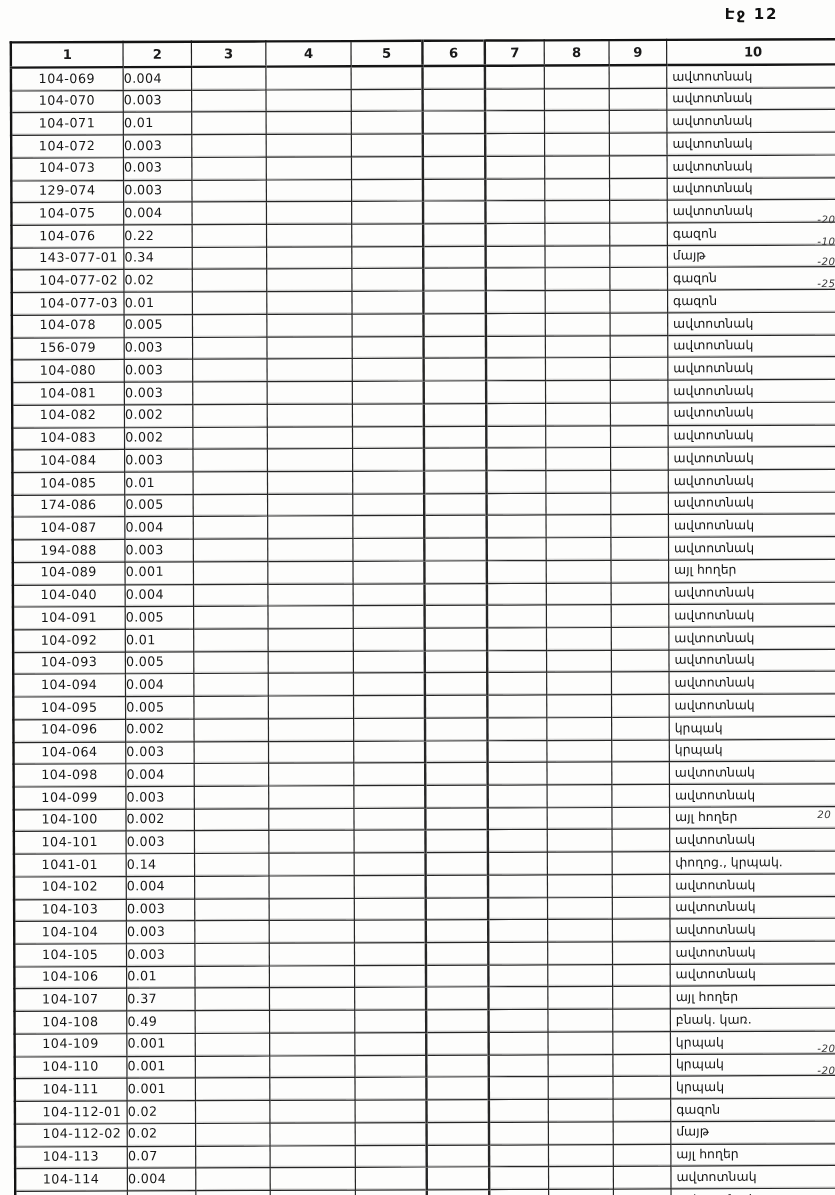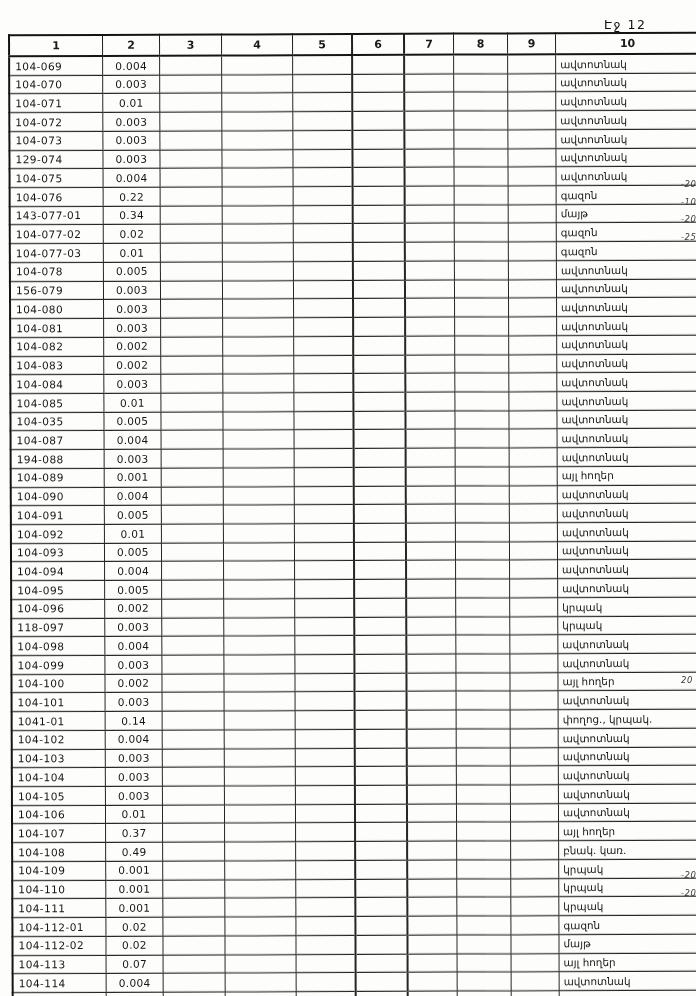--- a/index.html
+++ b/index.html
@@ -3,22 +3,22 @@
 <meta charset="utf-8">
 <style>
   html,body{margin:0;padding:0;}
   body{
     width:696px;height:996px;position:relative;overflow:hidden;
     background:#fdfdfc;
     font-family:"DejaVu Sans", sans-serif;
     color:#161616;
   }
   .page-label{
-    position:absolute;left:604px;top:17px;
-    font-size:12.5px;font-weight:normal;letter-spacing:1.5px;color:#111;
+    position:absolute;left:604px;top:4px;
+    font-size:12.5px;font-weight:bold;letter-spacing:1.5px;color:#111;
   }
   table{
     position:absolute;left:8px;top:33px;
     width:678px;table-layout:fixed;border-collapse:collapse;
     border:2.5px solid #141414;
     transform:rotate(-0.22deg);transform-origin:50% 0;
   }
   th:nth-child(1){width:92px}
   th:nth-child(2){width:56px}
   th:nth-child(3){width:61px}
@@ -33,22 +33,22 @@
     height:19px;font-size:11px;font-weight:600;color:#1a1a1a;
     border:1.6px solid #1f1f1f;border-bottom:2px solid #161616;
     padding:0;text-align:center;
   }
   td{
     height:17.72px;border:1.45px solid #262626;
     font-size:10.6px;padding:0;line-height:1;
     overflow:hidden;white-space:nowrap;
     box-shadow:inset 0 -1px 0 rgba(60,60,60,.25);
   }
-  td.c-id{padding-left:5px;text-align:left;letter-spacing:.4px;}
-  td.c-val{text-align:center;letter-spacing:.3px;}
+  td.c-id{padding-left:22px;text-align:left;letter-spacing:.4px;}
+  td.c-val{text-align:left;letter-spacing:.3px;}
   td.c-use{padding-left:4px;font-size:10.4px;}
   td.c-empty{background:transparent;}
   tbody td{border-left-width:1.3px;}
   
   td:nth-child(6),th:nth-child(6),
   td:nth-child(7),th:nth-child(7){border-left-width:2px;}
   td:nth-child(2),th:nth-child(2){border-left-width:1.8px;}
   td:nth-child(10),th:nth-child(10){border-left-width:1.8px;}
   .mark{
     position:absolute;left:681px;width:20px;
@@ -300,21 +300,21 @@
           <td class="c-empty"></td>
           <td class="c-empty"></td>
           <td class="c-empty"></td>
           <td class="c-empty"></td>
           <td class="c-empty"></td>
           <td class="c-empty"></td>
           <td class="c-empty"></td>
           <td class="c-use">ավտոտնակ</td>
         </tr>
         <tr>
-          <td class="c-id">104-035</td>
+          <td class="c-id">174-086</td>
           <td class="c-val">0.005</td>
           <td class="c-empty"></td>
           <td class="c-empty"></td>
           <td class="c-empty"></td>
           <td class="c-empty"></td>
           <td class="c-empty"></td>
           <td class="c-empty"></td>
           <td class="c-empty"></td>
           <td class="c-use">ավտոտնակ</td>
         </tr>
@@ -348,21 +348,21 @@
           <td class="c-empty"></td>
           <td class="c-empty"></td>
           <td class="c-empty"></td>
           <td class="c-empty"></td>
           <td class="c-empty"></td>
           <td class="c-empty"></td>
           <td class="c-empty"></td>
           <td class="c-use">այլ հողեր</td>
         </tr>
         <tr>
-          <td class="c-id">104-090</td>
+          <td class="c-id">104-040</td>
           <td class="c-val">0.004</td>
           <td class="c-empty"></td>
           <td class="c-empty"></td>
           <td class="c-empty"></td>
           <td class="c-empty"></td>
           <td class="c-empty"></td>
           <td class="c-empty"></td>
           <td class="c-empty"></td>
           <td class="c-use">ավտոտնակ</td>
         </tr>
@@ -432,21 +432,21 @@
           <td class="c-empty"></td>
           <td class="c-empty"></td>
           <td class="c-empty"></td>
           <td class="c-empty"></td>
           <td class="c-empty"></td>
           <td class="c-empty"></td>
           <td class="c-empty"></td>
           <td class="c-use">կրպակ</td>
         </tr>
         <tr>
-          <td class="c-id">118-097</td>
+          <td class="c-id">104-064</td>
           <td class="c-val">0.003</td>
           <td class="c-empty"></td>
           <td class="c-empty"></td>
           <td class="c-empty"></td>
           <td class="c-empty"></td>
           <td class="c-empty"></td>
           <td class="c-empty"></td>
           <td class="c-empty"></td>
           <td class="c-use">կրպակ</td>
         </tr>

